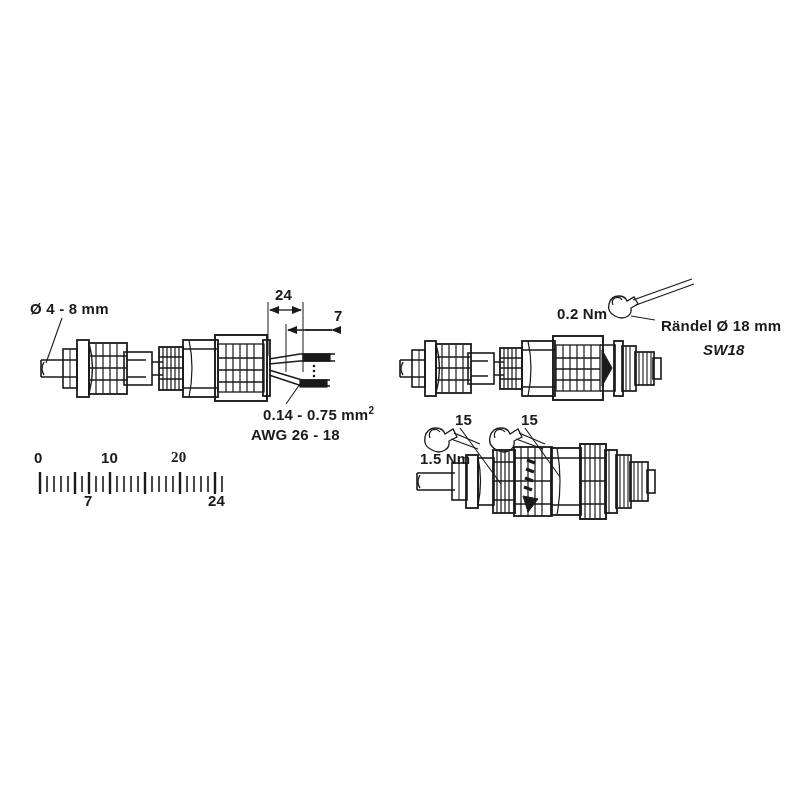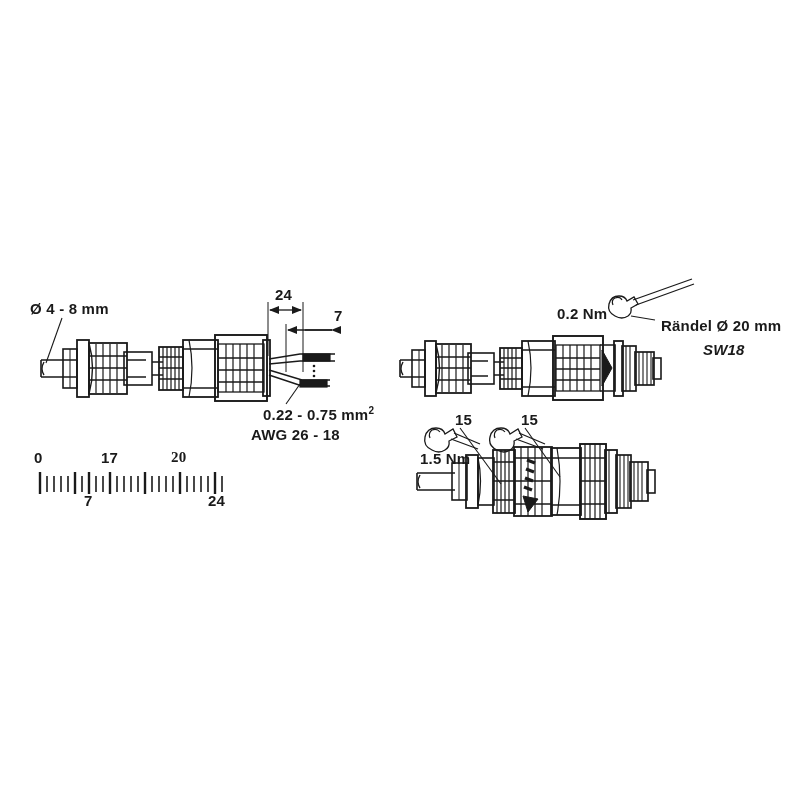--- a/index.html
+++ b/index.html
@@ -291,31 +291,31 @@
 
     </g>
   </svg>
 
   <div class="lbl" style="left:30px; top:300px;">Ø 4 - 8 mm</div>
 
   <div class="lbl lbl-dim" style="left:275px; top:286px;">24</div>
 
   <div class="lbl lbl-dim" style="left:334px; top:307px;">7</div>
 
-  <div class="lbl" style="left:263px; top:405px;"><span>0.22 - 0.75 mm</span><span class="sup">2</span></div>
+  <div class="lbl" style="left:263px; top:405px;"><span>0.14 - 0.75 mm</span><span class="sup">2</span></div>
 
   <div class="lbl" style="left:251px; top:426px;">AWG 26 - 18</div>
 
   <div class="lbl" style="left:34px; top:449px;">0</div>
-  <div class="lbl" style="left:101px; top:449px;">17</div>
+  <div class="lbl" style="left:101px; top:449px;">10</div>
   <div class="lbl" style="left:171px; top:449px;font-family:Liberation Serif, serif;">20</div>
   <div class="lbl" style="left:84px; top:492px;">7</div>
   <div class="lbl" style="left:208px; top:492px;">24</div>
 
   <div class="lbl" style="left:557px; top:305px;">0.2 Nm</div>
-  <div class="lbl" style="left:661px; top:317px;">Rändel Ø 20 mm</div>
+  <div class="lbl" style="left:661px; top:317px;">Rändel Ø 18 mm</div>
   <div class="lbl" style="left:703px; top:341px;font-style:italic;">SW18</div>
 
   <div class="lbl" style="left:455px; top:411px;">15</div>
   <div class="lbl" style="left:521px; top:411px;">15</div>
   <div class="lbl" style="left:420px; top:450px;">1.5 Nm</div>
 
 </div>
 
 </body></html>

